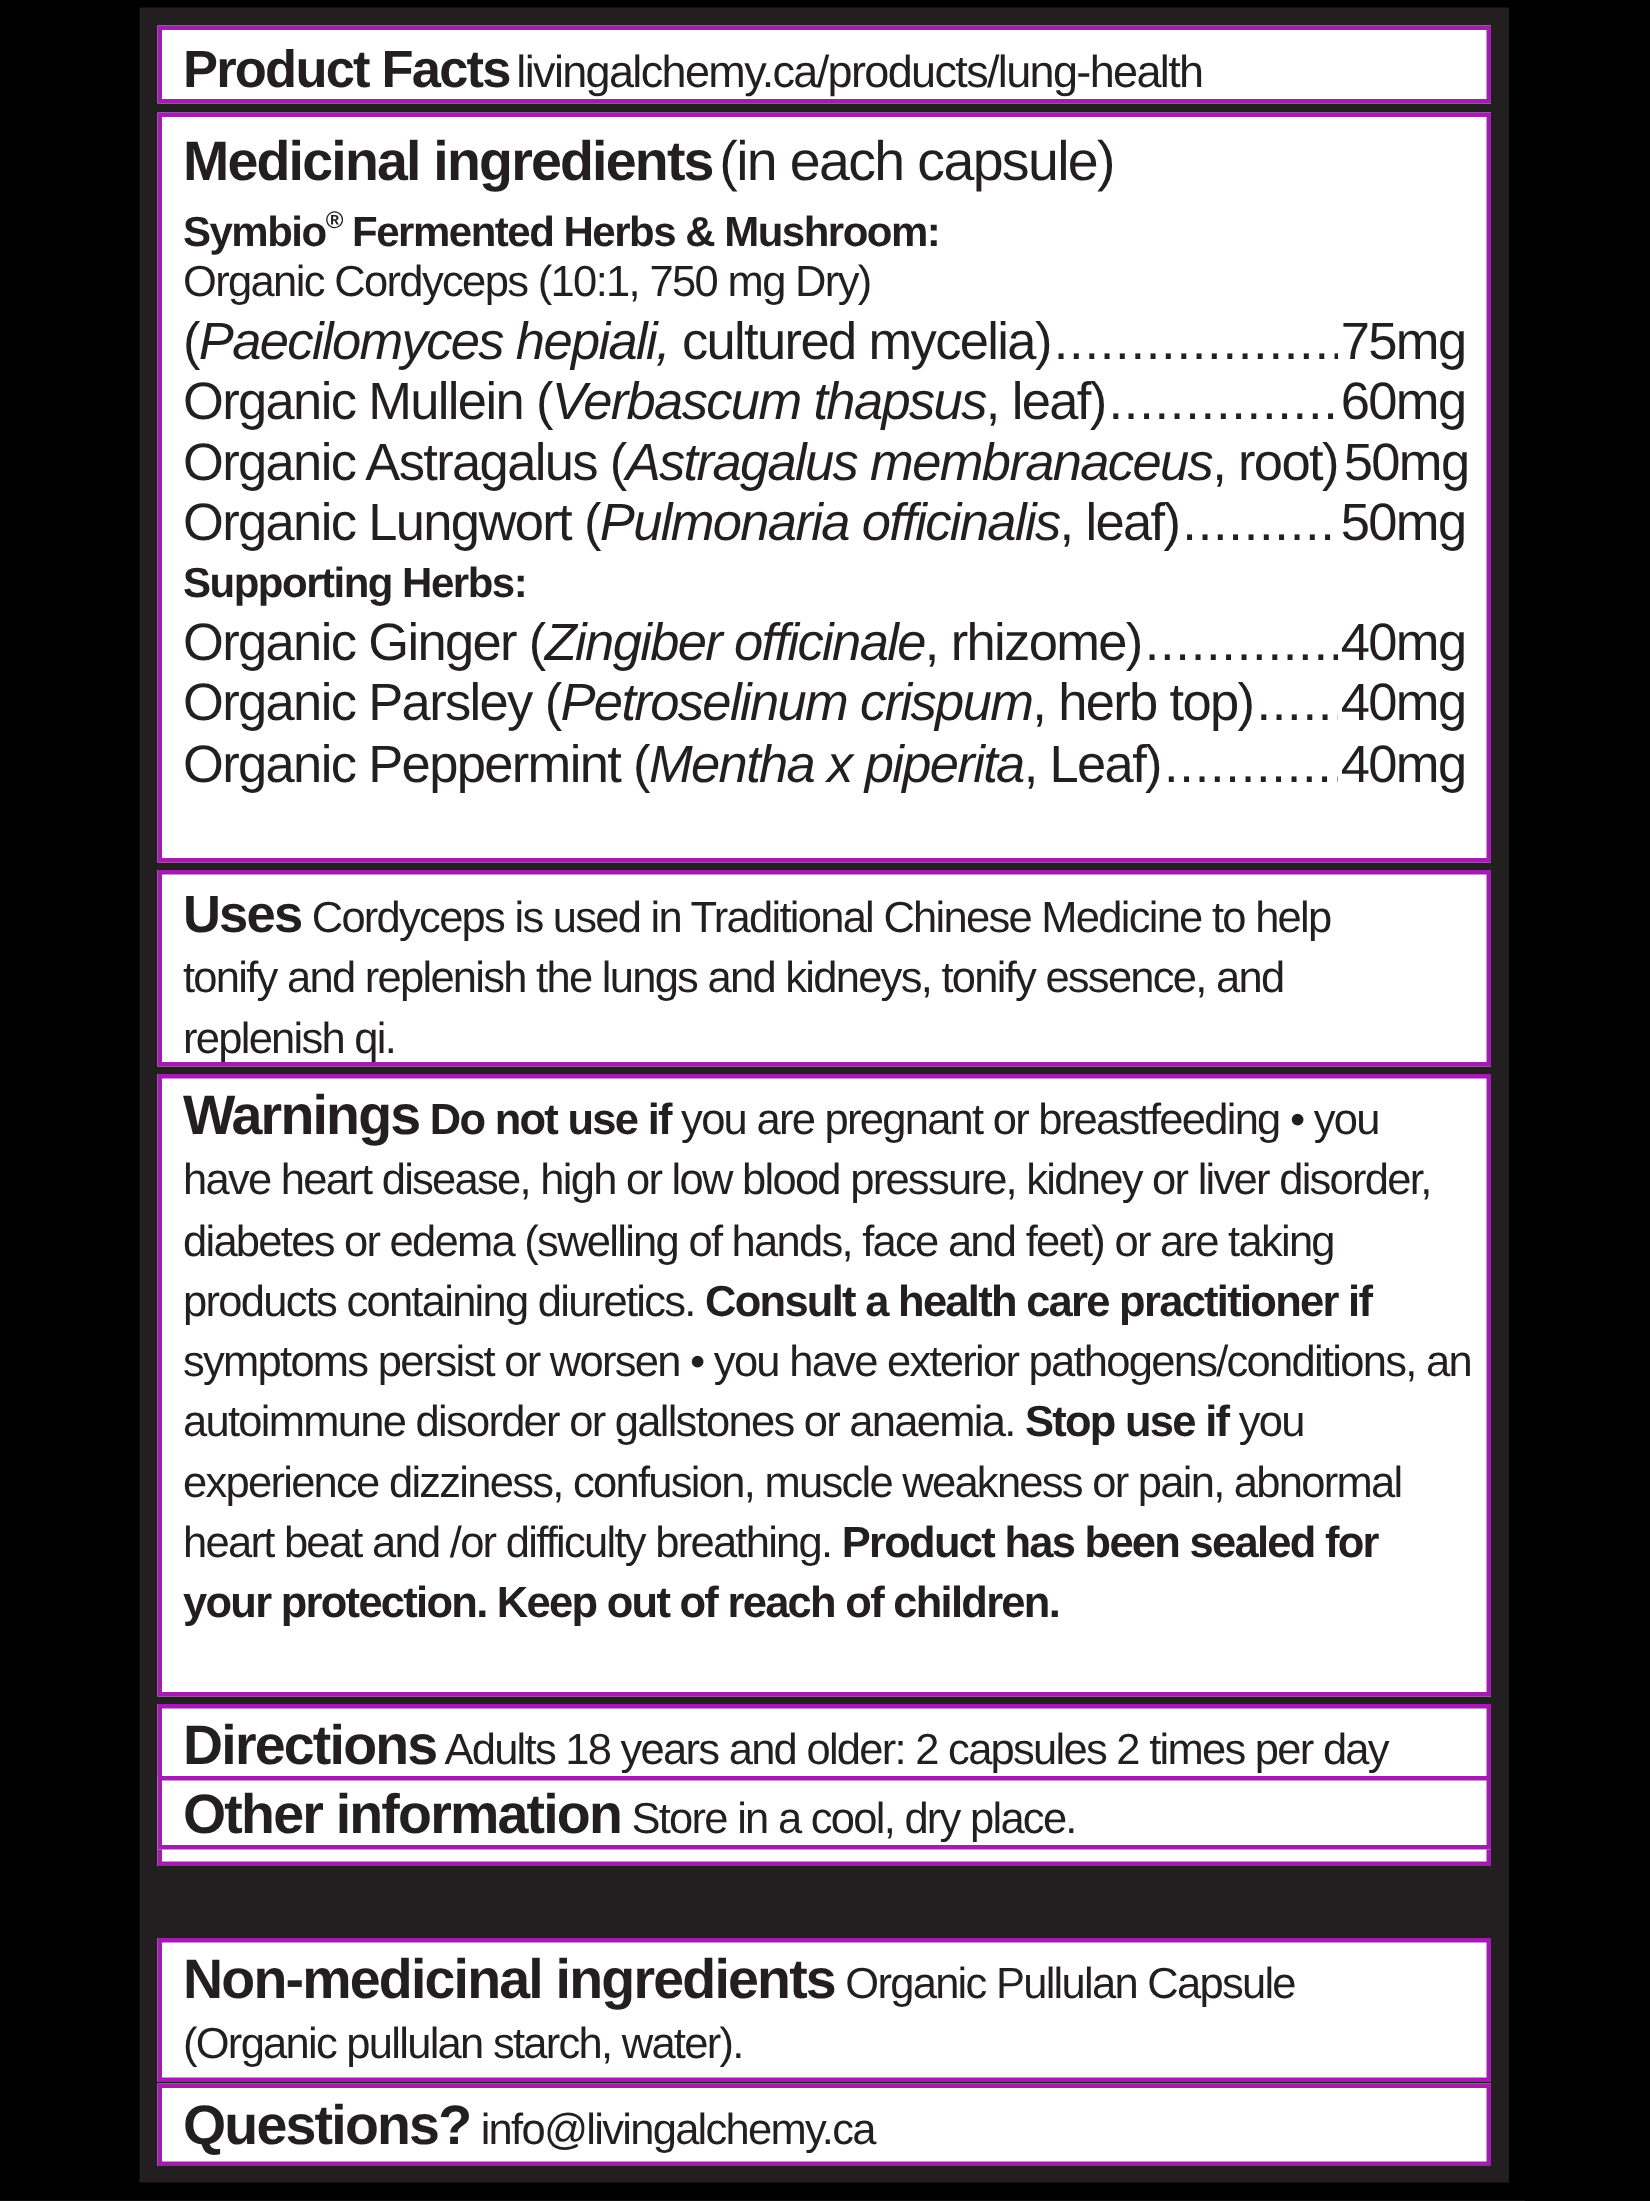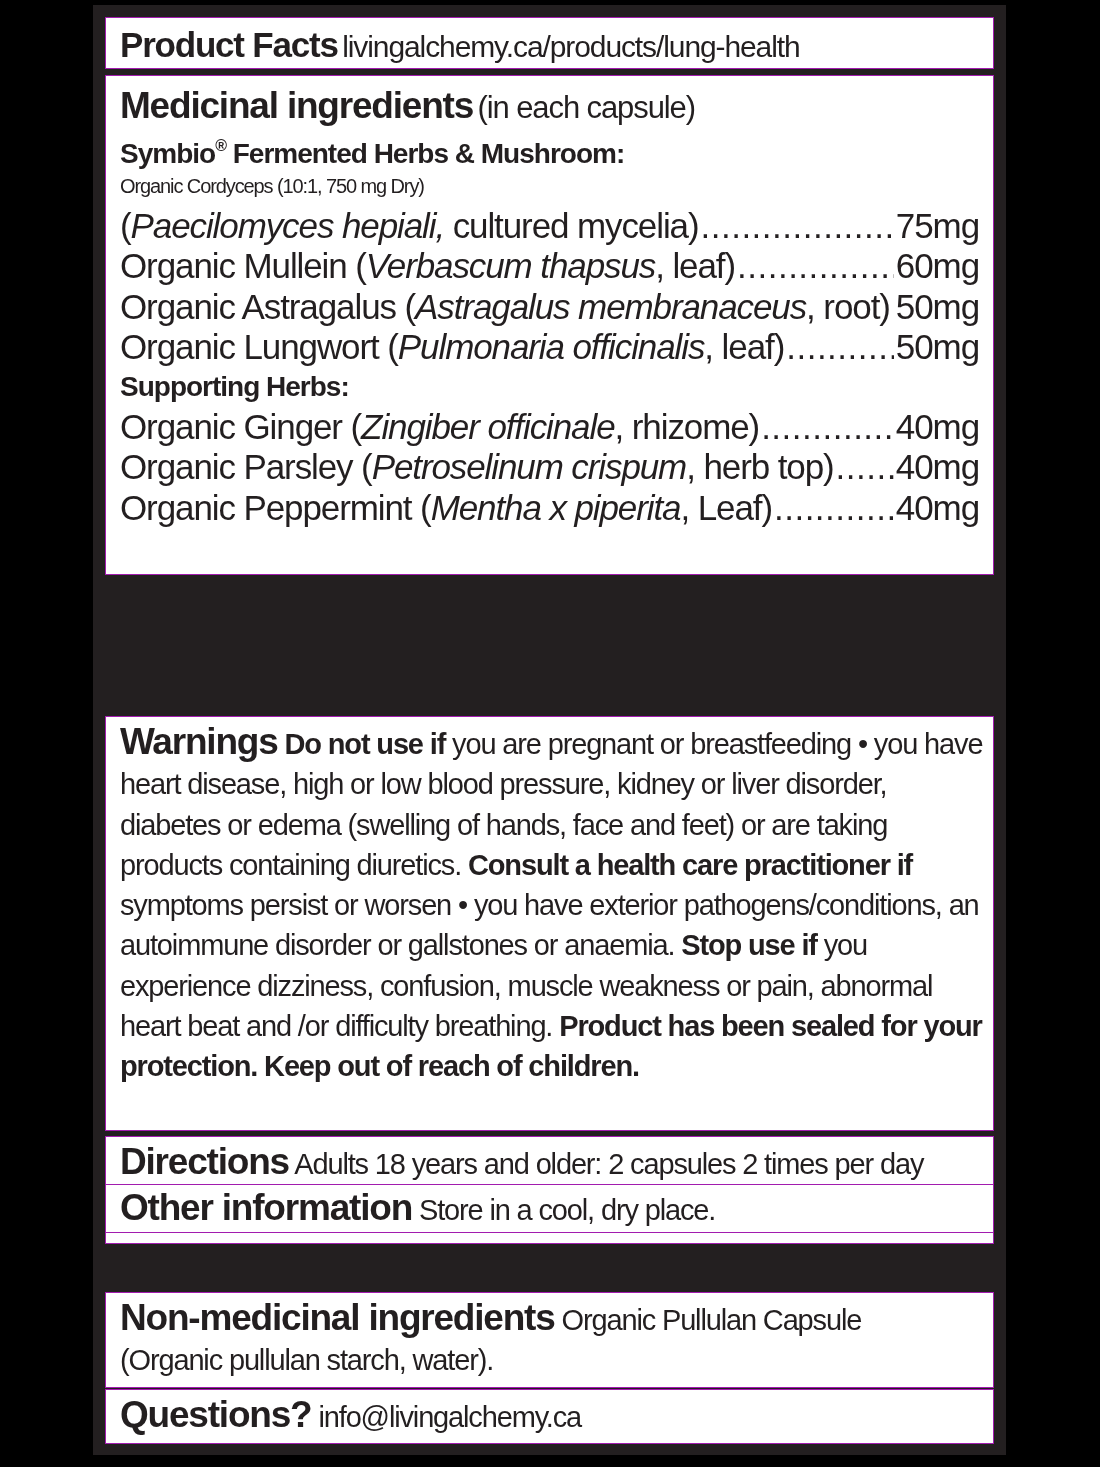--- a/index.html
+++ b/index.html
@@ -8,26 +8,26 @@
     position: relative; overflow: hidden;
     font-family: "Liberation Sans", sans-serif;
     color: #231f20;
   }
   .frame {
     position: absolute; left: 93px; top: 5px; width: 913px; height: 1450px;
     background: #231f20;
   }
   .panel {
     position: absolute; left: 12px; width: 889px;
-    background: #fff; border: 1px solid #a21caf; box-sizing: border-box;
+    background: #fff; border: 3px solid #a21caf; box-sizing: border-box;
     padding: 0 14px;
     font-stretch: condensed;
   }
   .h { font-weight: bold; font-size: 35px; letter-spacing: -1.2px; }
-  .t { font-size: 20px; letter-spacing: -1.1px; }
+  .t { font-size: 29px; letter-spacing: -1.1px; }
   .line { white-space: nowrap; height: 40px; line-height: 40px; }
   .sub { font-weight: bold; font-size: 28px; letter-spacing: -1px; }
   .row { display: flex; align-items: baseline; white-space: nowrap; height: 40.3px; line-height: 40.3px; font-size: 35px; letter-spacing: -1.1px; }
   .row .name { flex: 0 0 auto; }
   .row .dots { flex: 1 1 auto; overflow: hidden; margin: 0 2px; }
   .row .dots::before { content: "............................................................................................................................"; letter-spacing: 0.5px; }
   .row .amt { flex: 0 0 auto; }
   i { font-style: italic; }
   b { font-weight: bold; }
   .para { font-size: 29px; letter-spacing: -1.15px; line-height: 40.3px; }
@@ -41,21 +41,21 @@
   <div class="panel" style="top:12px;height:52px;">
     <div class="line" style="height:52px;line-height:54px;">
       <span class="h">Product Facts</span>
       <span class="t" style="font-size:30px;">livingalchemy.ca/products/lung-health</span>
     </div>
   </div>
 
   <div class="panel" style="top:70px;height:500px;padding-top:6px;">
     <div style="height:44px;line-height:48px;white-space:nowrap;">
       <span class="h" style="font-size:37px;">Medicinal ingredients</span>
-      <span class="t" style="font-size:31px;">(in each capsule)</span>
+      <span class="t" style="font-size:37px;">(in each capsule)</span>
     </div>
     <div class="line sub">
       <span>Symbio</span><span class="sup">®</span><span> Fermented Herbs &amp; Mushroom:</span>
     </div>
     <div class="line t">Organic Cordyceps (10:1, 750 mg Dry)</div>
     <div class="row">
       <span class="name"><span>(</span><i>Paecilomyces hepiali,</i><span> cultured mycelia)</span></span>
       <span class="dots"></span>
       <span class="amt">75mg</span>
     </div>
@@ -85,20 +85,24 @@
       <span class="dots"></span>
       <span class="amt">40mg</span>
     </div>
     <div class="row">
       <span class="name"><span>Organic Peppermint (</span><i>Mentha x piperita</i><span>, Leaf)</span></span>
       <span class="dots"></span>
       <span class="amt">40mg</span>
     </div>
   </div>
 
+  <div class="panel para" style="top:575px;height:131px;padding-top:7px;padding-right:40px;">
+    <span class="h">Uses</span>
+    <span>Cordyceps is used in Traditional Chinese Medicine to help tonify and replenish the lungs and kidneys, tonify essence, and replenish qi.</span>
+  </div>
 
   <div class="panel para" style="top:711px;height:415px;padding-top:5px;padding-right:10px;">
     <span class="h" style="font-size:37px;text-align:right;">Warnings</span>
     <b>Do not use if</b><span> you are pregnant or breastfeeding • you have heart disease, high or low blood pressure, kidney or liver disorder, diabetes or edema (swelling of hands, face and feet) or are taking products containing diuretics. </span><b>Consult a health care practitioner if</b><span> symptoms persist or worsen • you have exterior pathogens/conditions, an autoimmune disorder or gallstones or anaemia. </span><b>Stop use if</b><span> you experience dizziness, confusion, muscle weakness or pain, abnormal heart beat and /or difficulty breathing. </span><b>Product has been sealed for your protection. Keep out of reach of children.</b>
   </div>
 
   <div class="panel para" style="top:1131px;height:108px;padding-top:5px;padding-right:40px;">
     <span class="h" style="font-size:37px;">Directions</span>
     <span>Adults 18 years and older: 2 capsules 2 times per day with or without food.</span>
   </div>

